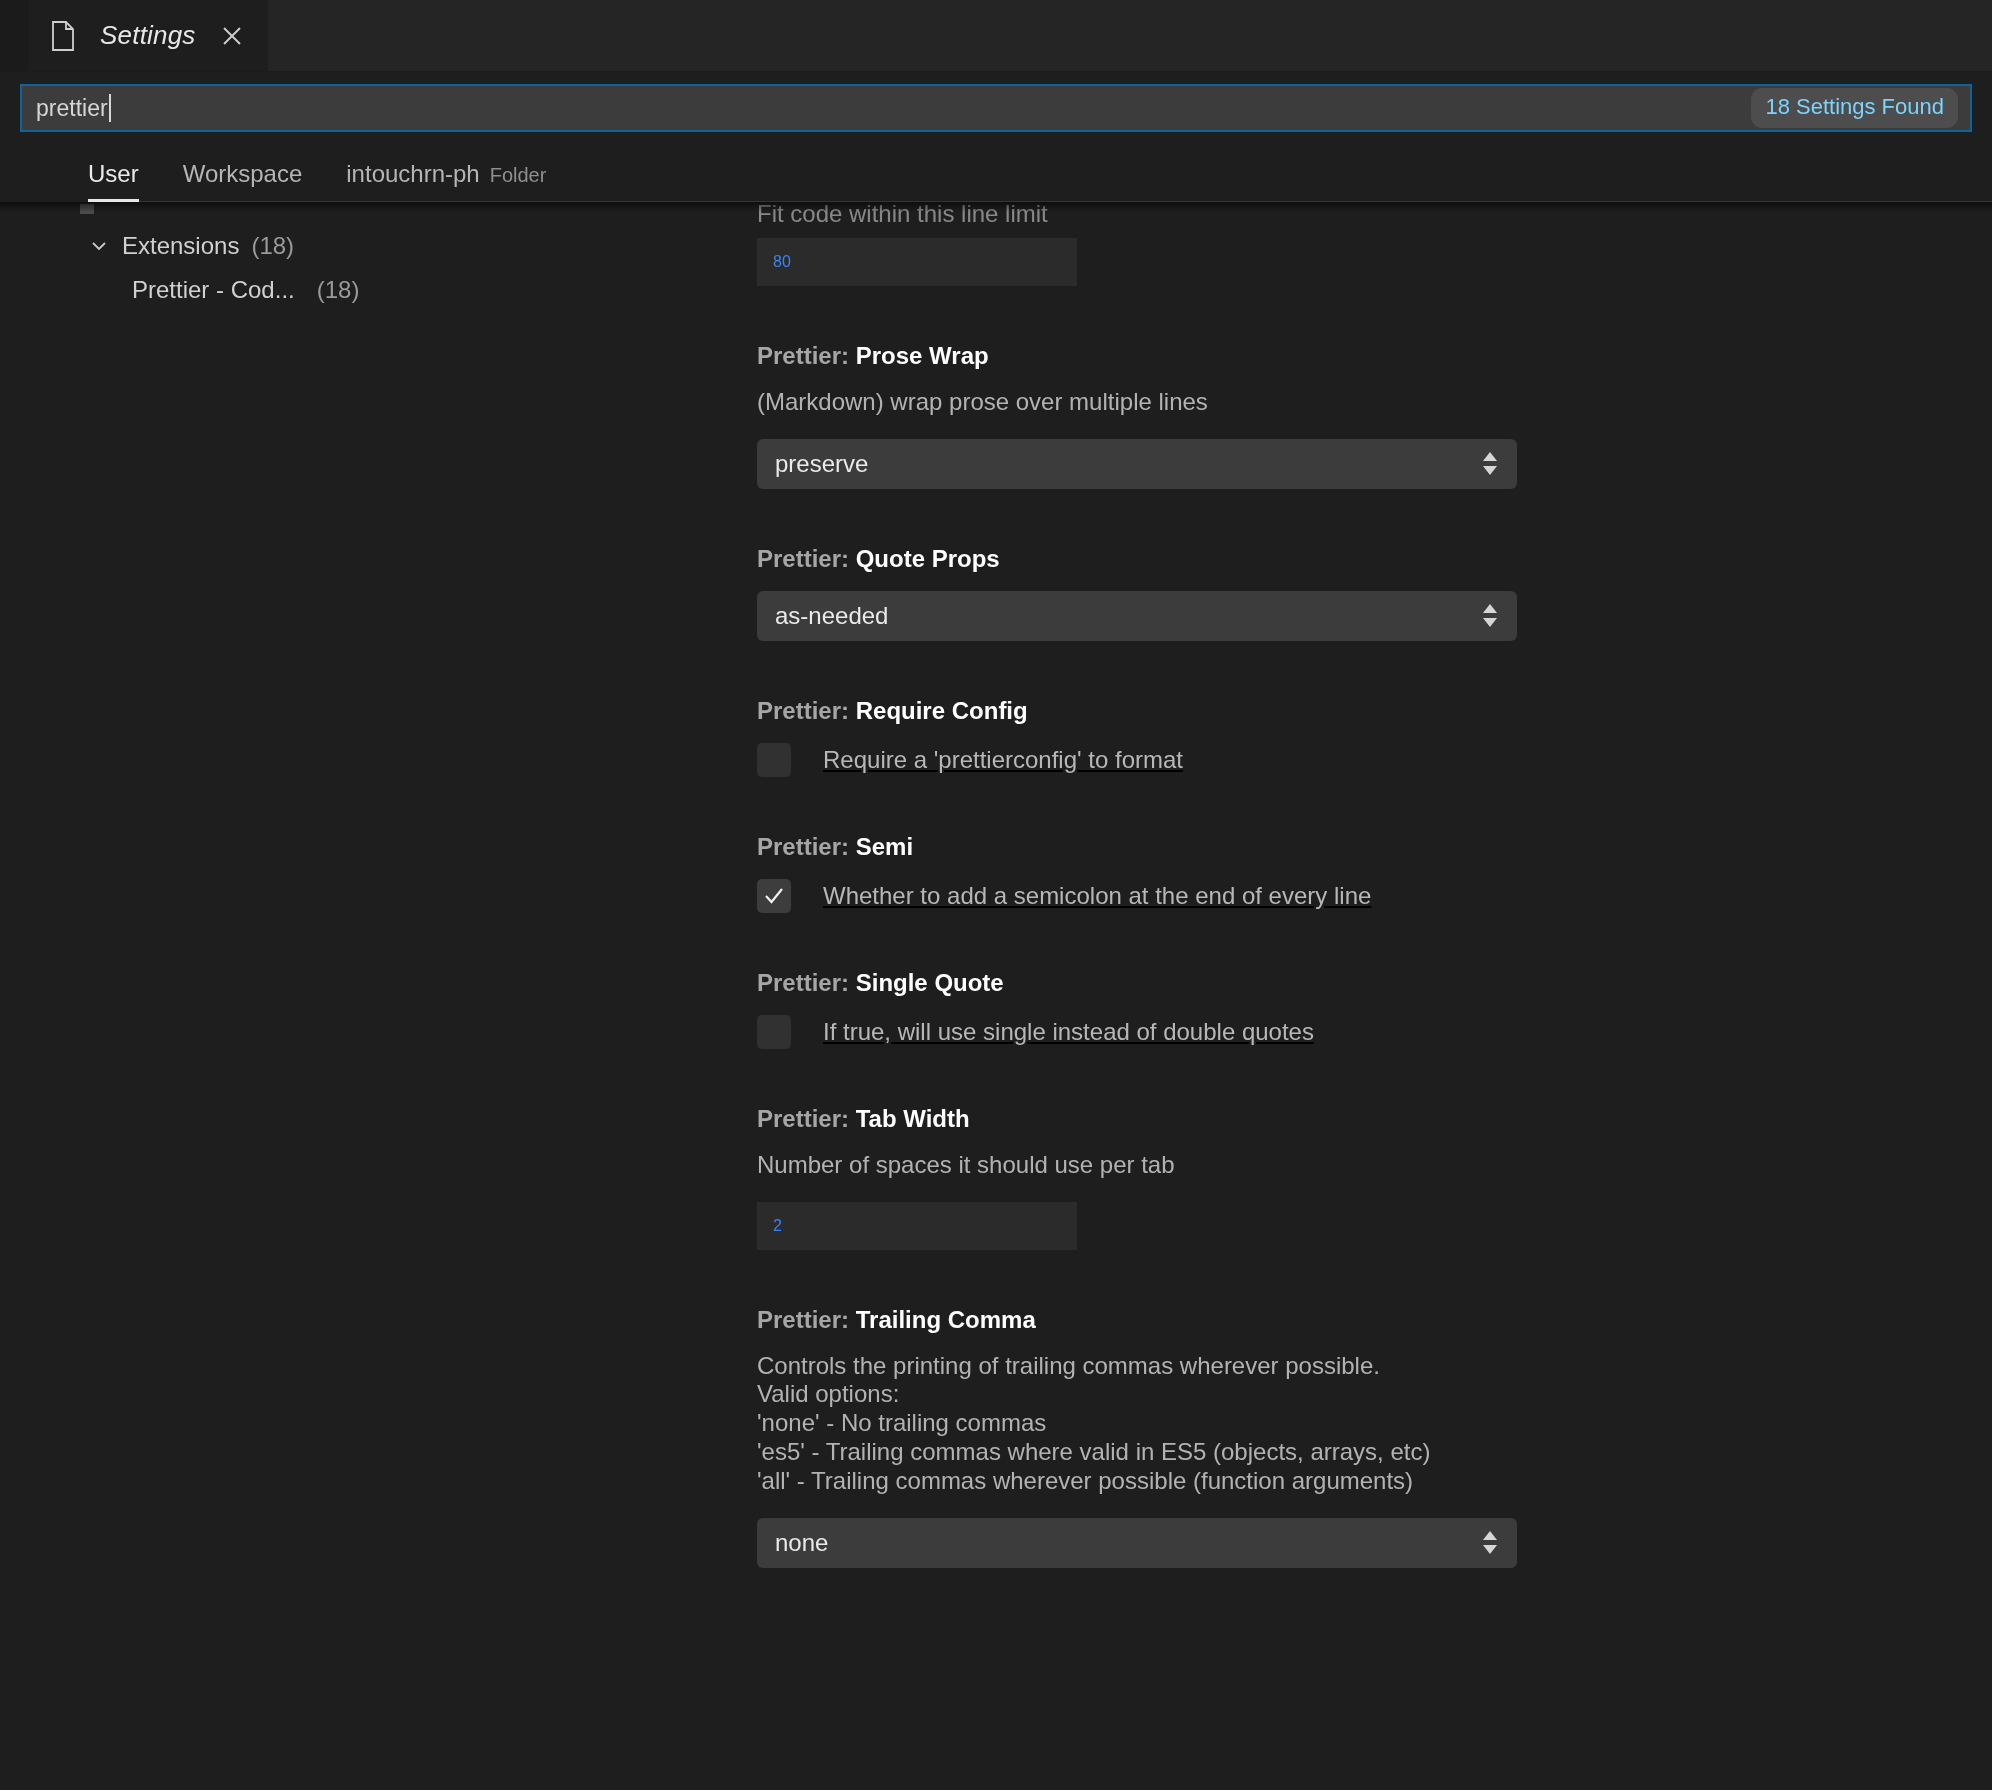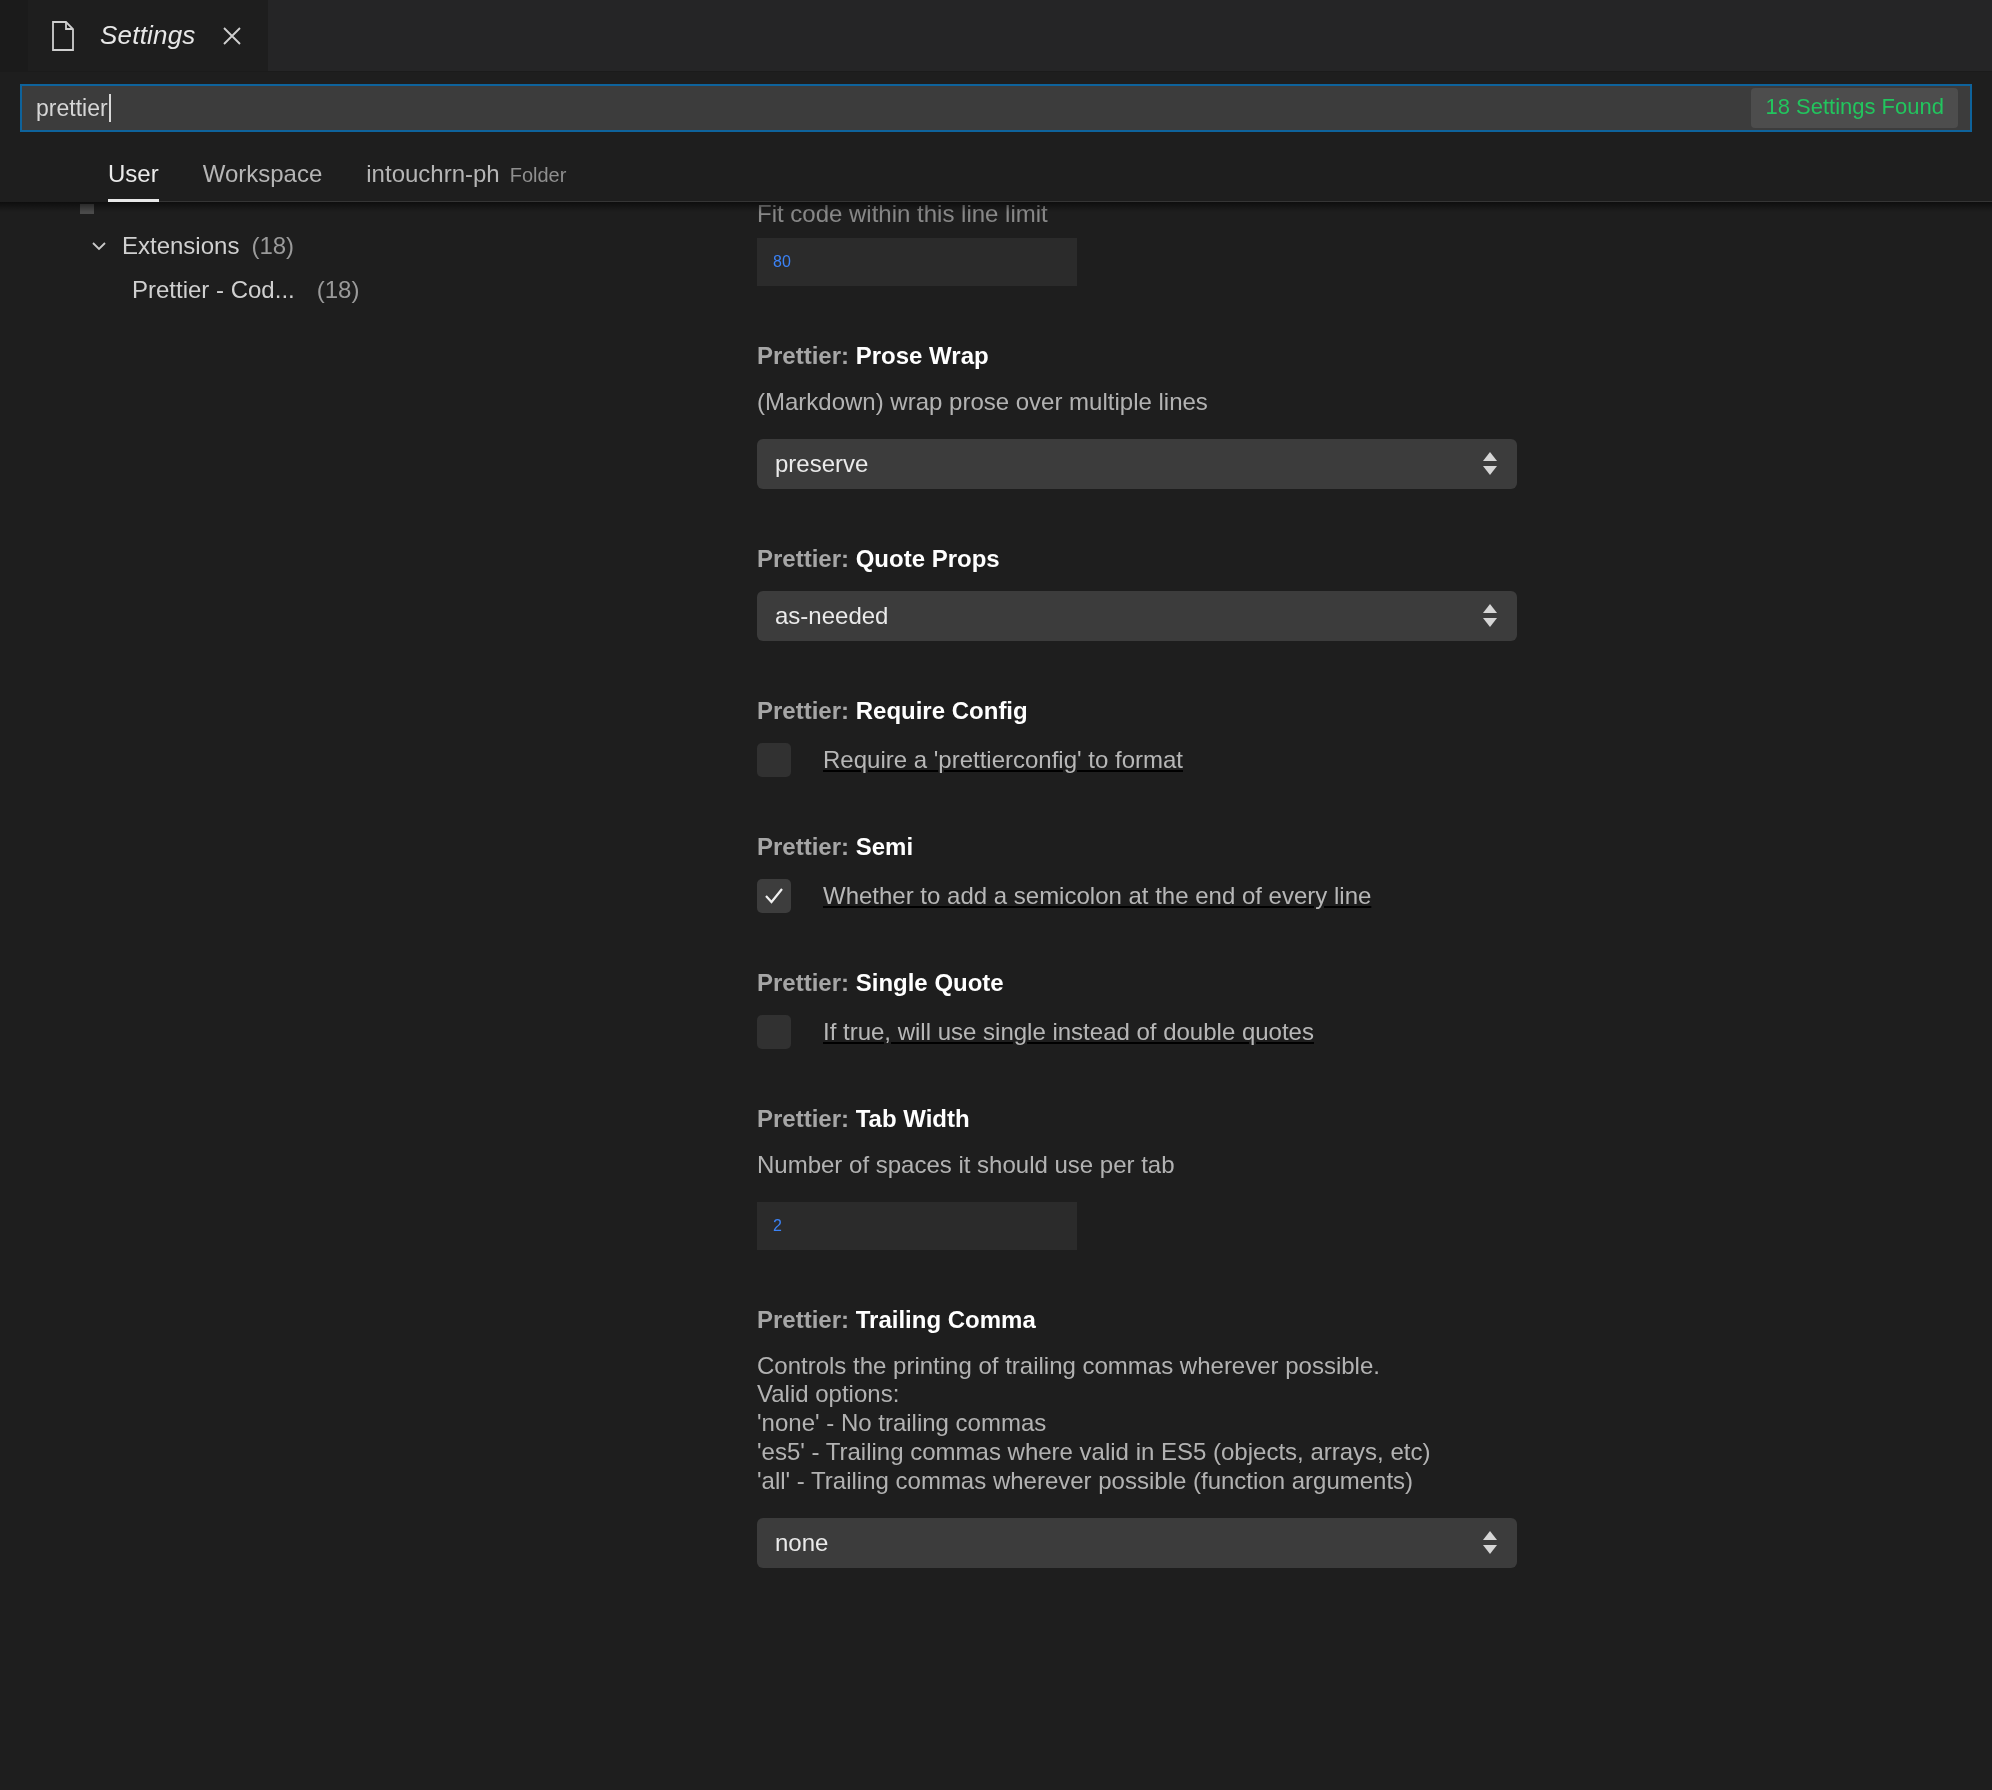--- a/index.html
+++ b/index.html
@@ -59,32 +59,31 @@
   .search-input-text {
     font-size: 23px; color: #d6d6d6; white-space: nowrap;
     display: flex; align-items: center;
   }
   .caret {
     display: inline-block; width: 2px; height: 28px;
     background: #d8d8d8; margin-left: 1px;
   }
   .search-count {
     margin-left: auto;
-    background: #4d4d4d; color: #22c55e;
+    background: #4d4d4d; color: #7dd3fc;
     font-size: 22px; padding: 6px 14px 8px;
-    border-radius: 4px; white-space: nowrap;
+    border-radius: 11px; white-space: nowrap;
   }
 
   
   .scoperow {
     flex: 0 0 58px; height: 58px;
     display: flex; align-items: flex-end;
     padding-left: 88px;
     position: relative;
-    margin-left: 20px;
   }
   .scoperow::after {
     content: ""; position: absolute; left: 88px; right: 0; bottom: 0;
     height: 1px; background: #353535;
   }
   .scope-tab {
     font-size: 24px; color: #b5b5b5;
     padding: 0 0 14px 0; margin-right: 44px;
     position: relative; white-space: nowrap;
     display: flex; align-items: baseline; gap: 10px;

